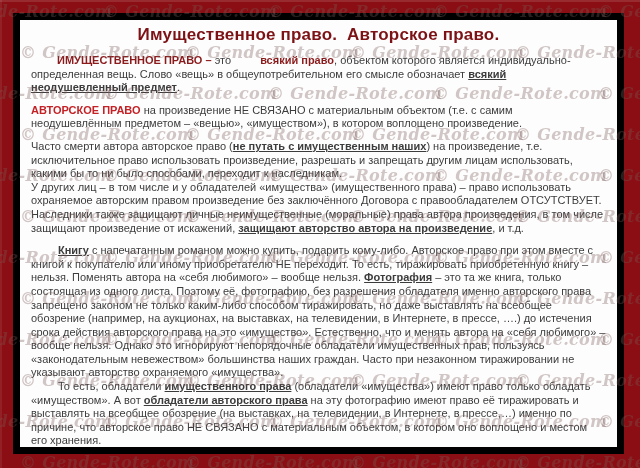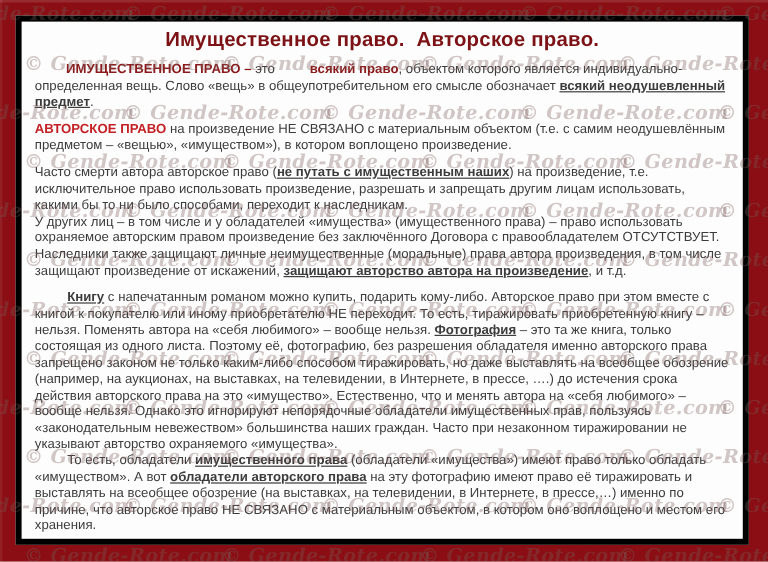--- a/index.html
+++ b/index.html
@@ -9,21 +9,21 @@
     background:#ffffff;
   }
   .page{
     position:relative;width:640px;height:468px;
     background:var(--border,#8a0e13);
     box-shadow:inset 0 2px 0 rgba(255,255,255,.12), inset 2px 0 0 rgba(255,255,255,.08);
   }
   .sheet{
     position:absolute;left:13px;top:13px;right:16px;bottom:14px;
     background:#fefdfd;
-    border:5px solid #000000;
+    border:7px solid #000000;
     box-sizing:border-box;
     padding:3px 11px 0 11px;
     overflow:hidden;
   }
   .doc-title{
     font-size:17px;font-weight:bold;text-align:center;
     color:var(--title,#7c1215);
     margin:2px 0 9px 0;line-height:20px;
     letter-spacing:.2px;
   }

